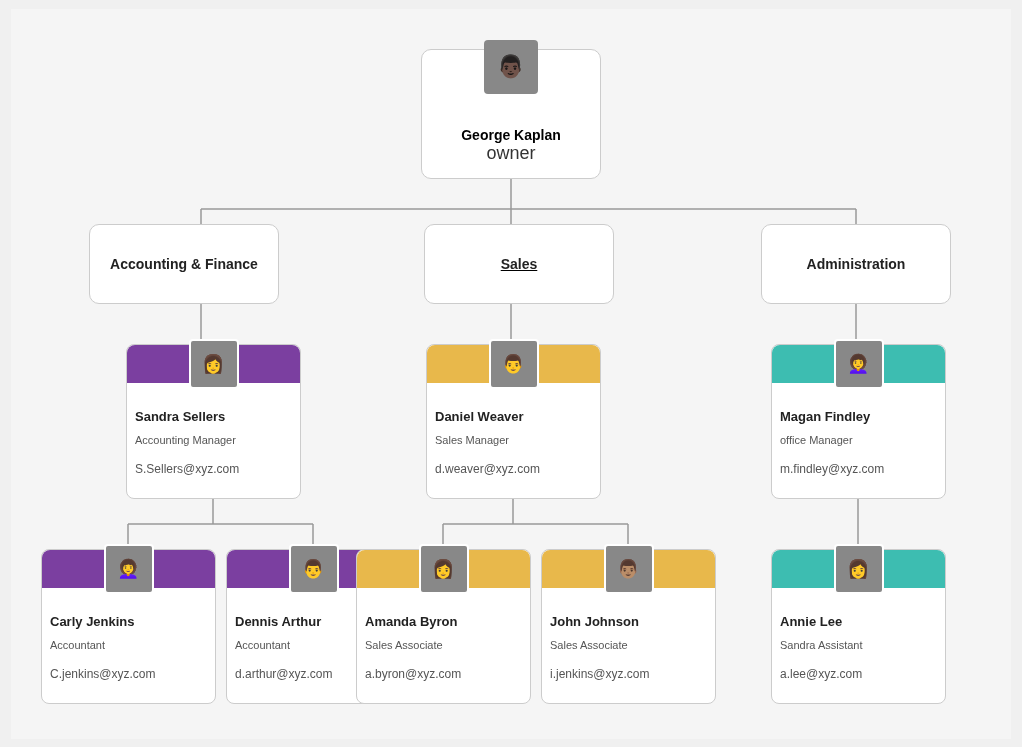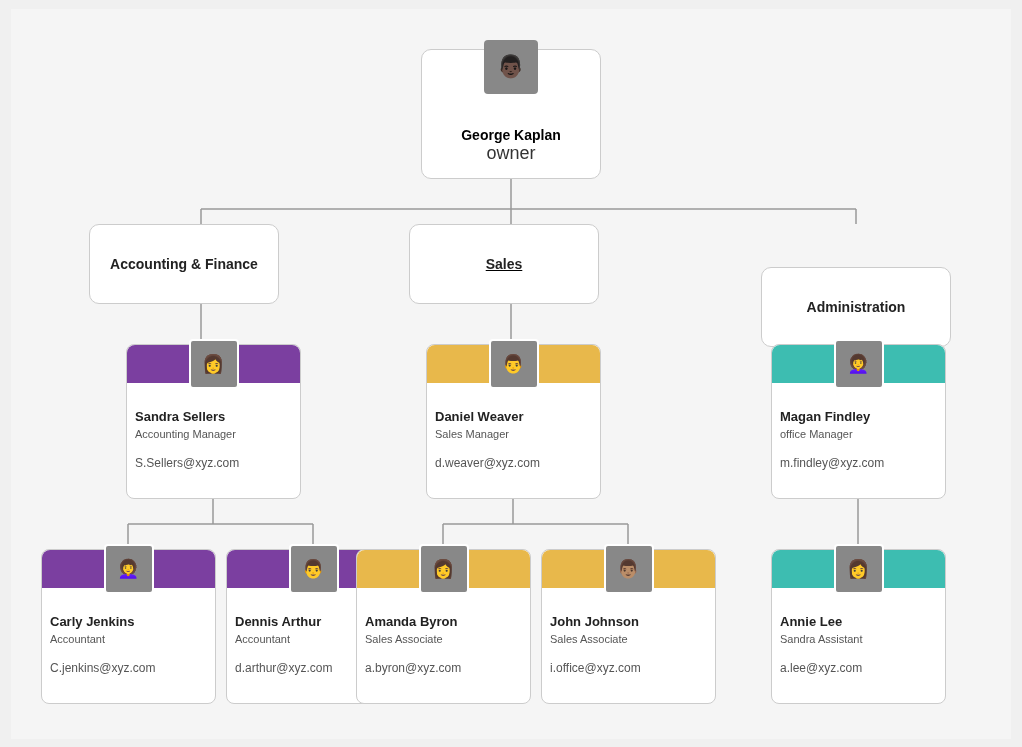--- a/index.html
+++ b/index.html
@@ -108,21 +108,21 @@
     }
     .card-person .person-name {
       font-weight: bold;
       font-size: 13px;
       color: #222;
       margin-top: 2px;
     }
     .card-person .person-role {
       font-size: 11px;
       color: #555;
-      margin-top: 4px;
+      margin-top: 10px;
     }
     .card-person .person-email {
       font-size: 12px;
       color: #555;
       margin-top: 16px;
     }
 
     .purple { background-color: #7b3fa0; }
     .yellow { background-color: #e8b84b; }
     .teal   { background-color: #3dbdb1; }
@@ -198,24 +198,24 @@
     <div class="avatar">
       <div class="face">👨🏿</div>
     </div>
     <div class="name">George Kaplan</div>
     <div class="role">owner</div>
   </div>
 
   <div class="card card-dept" style="left:78px;top:215px;">
     <span class="dept-name">Accounting &amp; Finance</span>
   </div>
-  <div class="card card-dept" style="left:398px;top:215px;text-decoration:underline;">
+  <div class="card card-dept" style="left:413px;top:215px;text-decoration:underline;">
     <span class="dept-name">Sales</span>
   </div>
-  <div class="card card-dept" style="left:750px;top:215px;margin-top:43px;">
+  <div class="card card-dept" style="left:750px;top:215px;">
     <span class="dept-name">Administration</span>
   </div>
 
   <div class="card card-person" style="left:115px;top:335px;">
     <div class="color-bar purple">
       <div class="avatar-person">
         <div class="face-small">👩</div>
       </div>
     </div>
     <div class="card-body">
@@ -292,21 +292,21 @@
 
   <div class="card card-person" style="left:530px;top:540px;">
     <div class="color-bar yellow">
       <div class="avatar-person">
         <div class="face-small">👨🏽</div>
       </div>
     </div>
     <div class="card-body">
       <div class="person-name">John Johnson</div>
       <div class="person-role">Sales Associate</div>
-      <div class="person-email">i.office@xyz.com</div>
+      <div class="person-email">i.jenkins@xyz.com</div>
     </div>
   </div>
 
   <div class="card card-person" style="left:760px;top:540px;">
     <div class="color-bar teal">
       <div class="avatar-person">
         <div class="face-small">👩</div>
       </div>
     </div>
     <div class="card-body">

